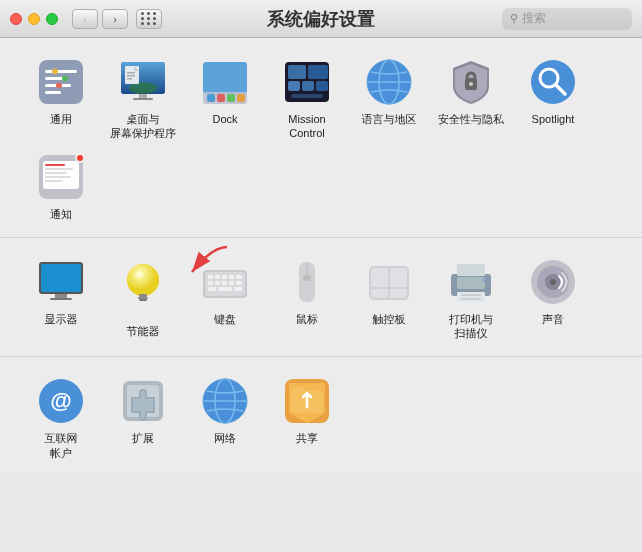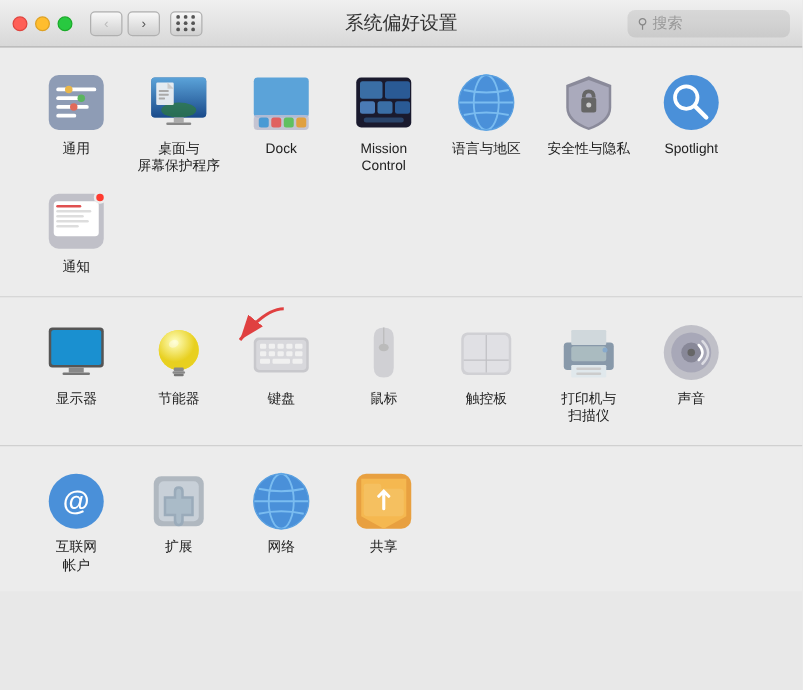--- a/index.html
+++ b/index.html
@@ -79,22 +79,22 @@
       height: 3px;
       background: #555;
       border-radius: 50%;
       display: block;
     }
 
     .title-text {
       position: absolute;
       left: 50%;
       transform: translateX(-50%);
-      font-size: 15px;
-      font-weight: 400;
+      font-size: 18px;
+      font-weight: 700;
       color: #333;
     }
 
     .search-bar {
       margin-left: auto;
       display: flex;
       align-items: center;
       background: rgba(0,0,0,0.08);
       border-radius: 6px;
       padding: 2px 8px;
@@ -364,21 +364,21 @@
           <svg width="48" height="48" viewBox="0 0 48 48">
             <rect x="2" y="4" width="44" height="32" rx="3" fill="#555"></rect>
             <rect x="4" y="6" width="40" height="28" rx="2" fill="#1a90d0"></rect>
             <rect x="18" y="36" width="12" height="4" fill="#888"></rect>
             <rect x="13" y="40" width="22" height="2" rx="1" fill="#777"></rect>
           </svg>
         </div>
         <span class="icon-label">显示器</span>
       </div>
 
-      <div class="icon-item arrow-container" style="position:relative;">
+      <div class="icon-item arrow-container" style="position:relative;gap:12px;">
 
         <div class="arrow-overlay">
           <svg width="70" height="40" viewBox="0 0 70 40">
             <defs>
               <marker id="arrowhead" markerWidth="8" markerHeight="6" refX="8" refY="3" orient="auto">
                 <polygon points="0 0, 8 3, 0 6" fill="#e04040"></polygon>
               </marker>
             </defs>
             <path d="M 65 5 Q 50 5 30 30" stroke="#e04040" stroke-width="2.5" fill="none" marker-end="url(#arrowhead)"></path>
           </svg>

